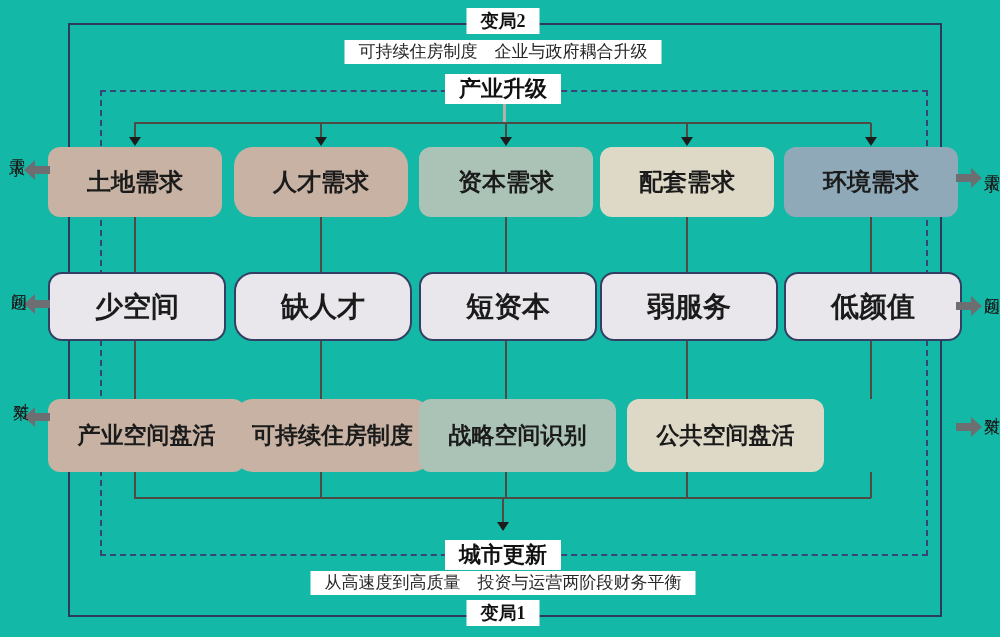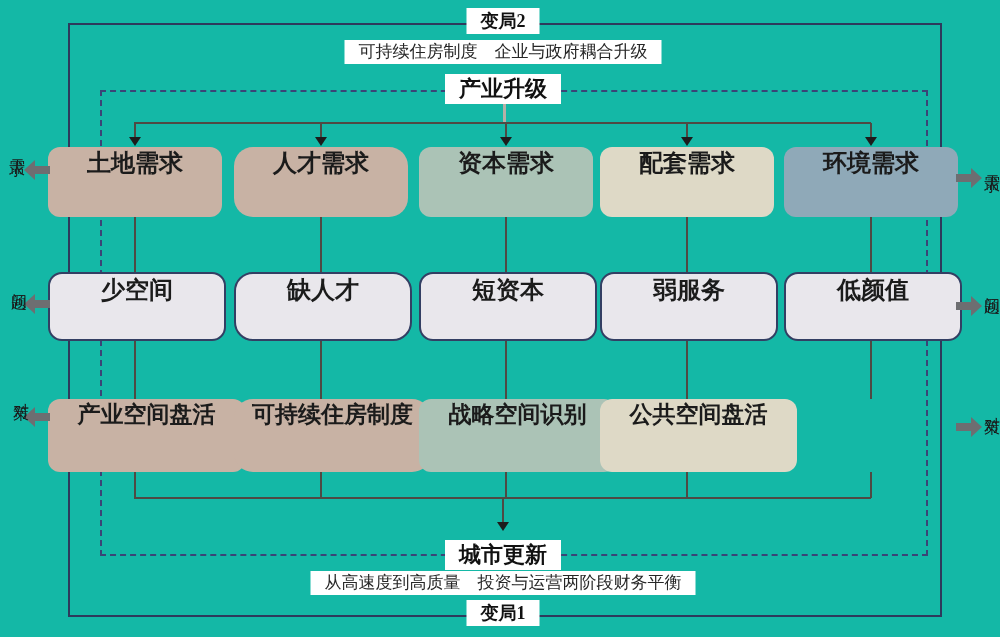--- a/index.html
+++ b/index.html
@@ -19,25 +19,25 @@
     padding:0 14px; text-align:center; white-space:nowrap; z-index:5; color:#111111; }
   .t-bold18 { font-size:18px; font-weight:bold; height:26px; line-height:26px; }
   .t-bold22 { font-size:22px; font-weight:bold; height:30px; line-height:30px; }
   .t-sub { font-size:17px; font-weight:normal; color:#262626; height:24px; line-height:24px; }
   
   .line { background:#4f4a43; z-index:1; }
   .stub-light { background:#b6b0a7; z-index:1; }
   .arrowhead-down { width:0; height:0; border-left:6px solid transparent;
     border-right:6px solid transparent; border-top:9px solid #1c1c1c; z-index:1; }
   
-  .node { display:flex; justify-content:center;
+  .node { display:flex; align-items:center; justify-content:center;
     text-align:center; color:#1b1b1b; font-weight:bold; z-index:2;
     border-radius:12px; white-space:nowrap; }
   .r1 { top:147px; height:70px; width:174px; font-size:24px; }
-  .r2 { top:272px; height:65px; width:174px; font-size:24px;
+  .r2 { top:272px; height:65px; width:174px; font-size:28px;
     background:#e9e7ec; border:2.5px solid #333f63; border-radius:14px; }
   .r3 { top:399px; height:73px; width:197px; font-size:23px; }
   .c0 { left:48px; } .c1 { left:234px;border-radius:19px; } .c2 { left:419px; }
   .c3 { left:600px; } .c4 { left:784px; }
   
   .side-label { writing-mode:vertical-rl; text-orientation:upright;
     font-size:16px; color:#1a1a1a; letter-spacing:2px; z-index:3; line-height:22px; }
   .block-arrow { width:26px; height:20px; z-index:3; }
 </style>
 </head>
@@ -124,21 +124,21 @@
 
   <div class="abs node r3 c0" style="background-color: rgb(200, 178, 164);">
       <span>产业空间盘活</span>
     </div>
   <div class="abs node r3 c1" style="background-color: rgb(200, 178, 164);">
       <span>可持续住房制度</span>
     </div>
   <div class="abs node r3 c2" style="background-color: rgb(171, 195, 182);">
       <span>战略空间识别</span>
     </div>
-  <div class="abs node r3 c3" style="background-color: rgb(222, 217, 198);">
+  <div class="abs node r3 c3" style="background-color: rgb(222, 217, 198); margin-left: 27px;">
       <span>公共空间盘活</span>
     </div>
 
   <svg class="abs block-arrow" style="left:24px; top:160px;" viewBox="0 0 26 20">
       <polygon points="26,6 11,6 11,0 0,10 11,20 11,14 26,14" fill="#6d6e71"></polygon>
     </svg>
   <svg class="abs block-arrow" style="left:24px; top:294px;" viewBox="0 0 26 20">
       <polygon points="26,6 11,6 11,0 0,10 11,20 11,14 26,14" fill="#6d6e71"></polygon>
     </svg>
   <svg class="abs block-arrow" style="left:24px; top:407px;" viewBox="0 0 26 20">

